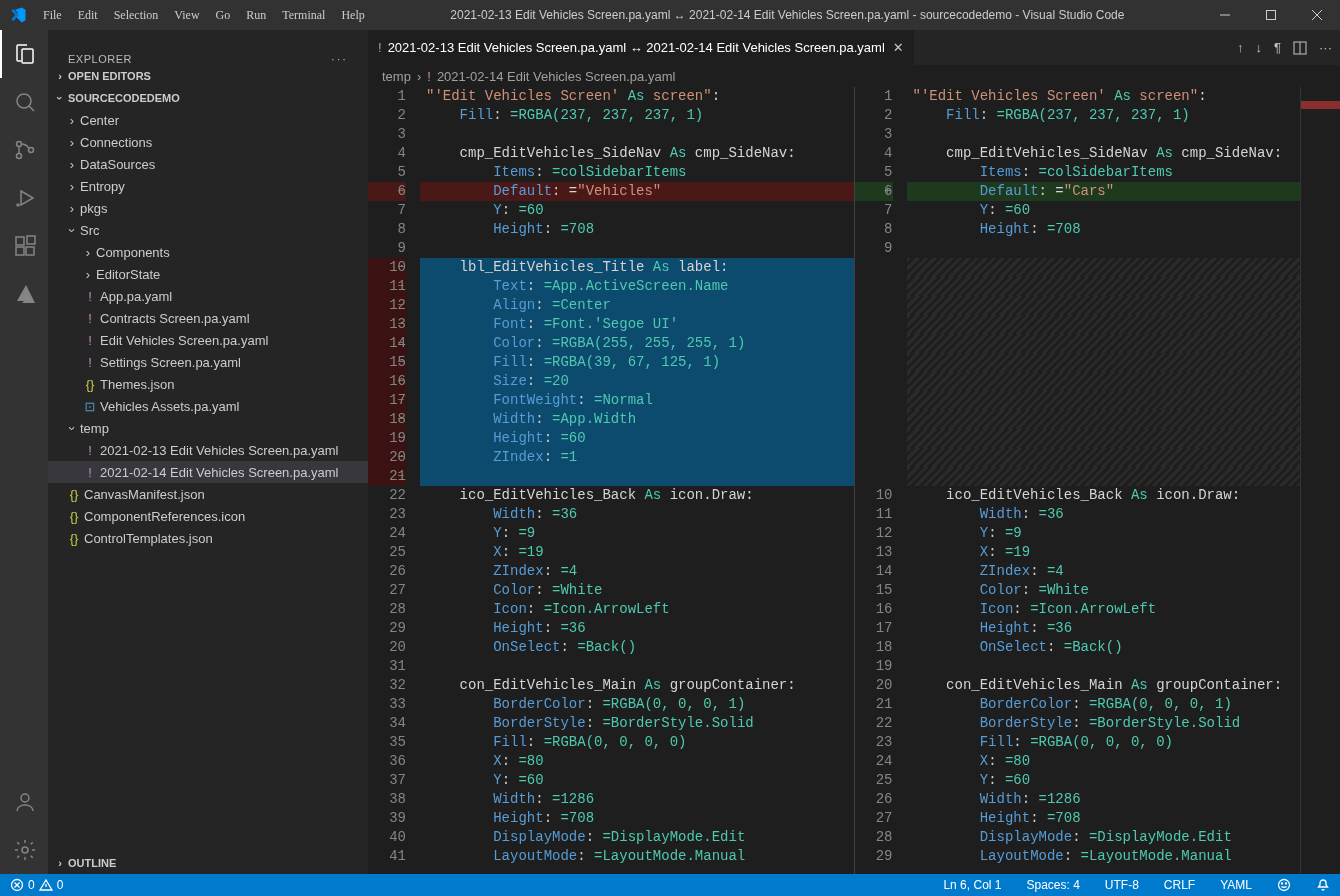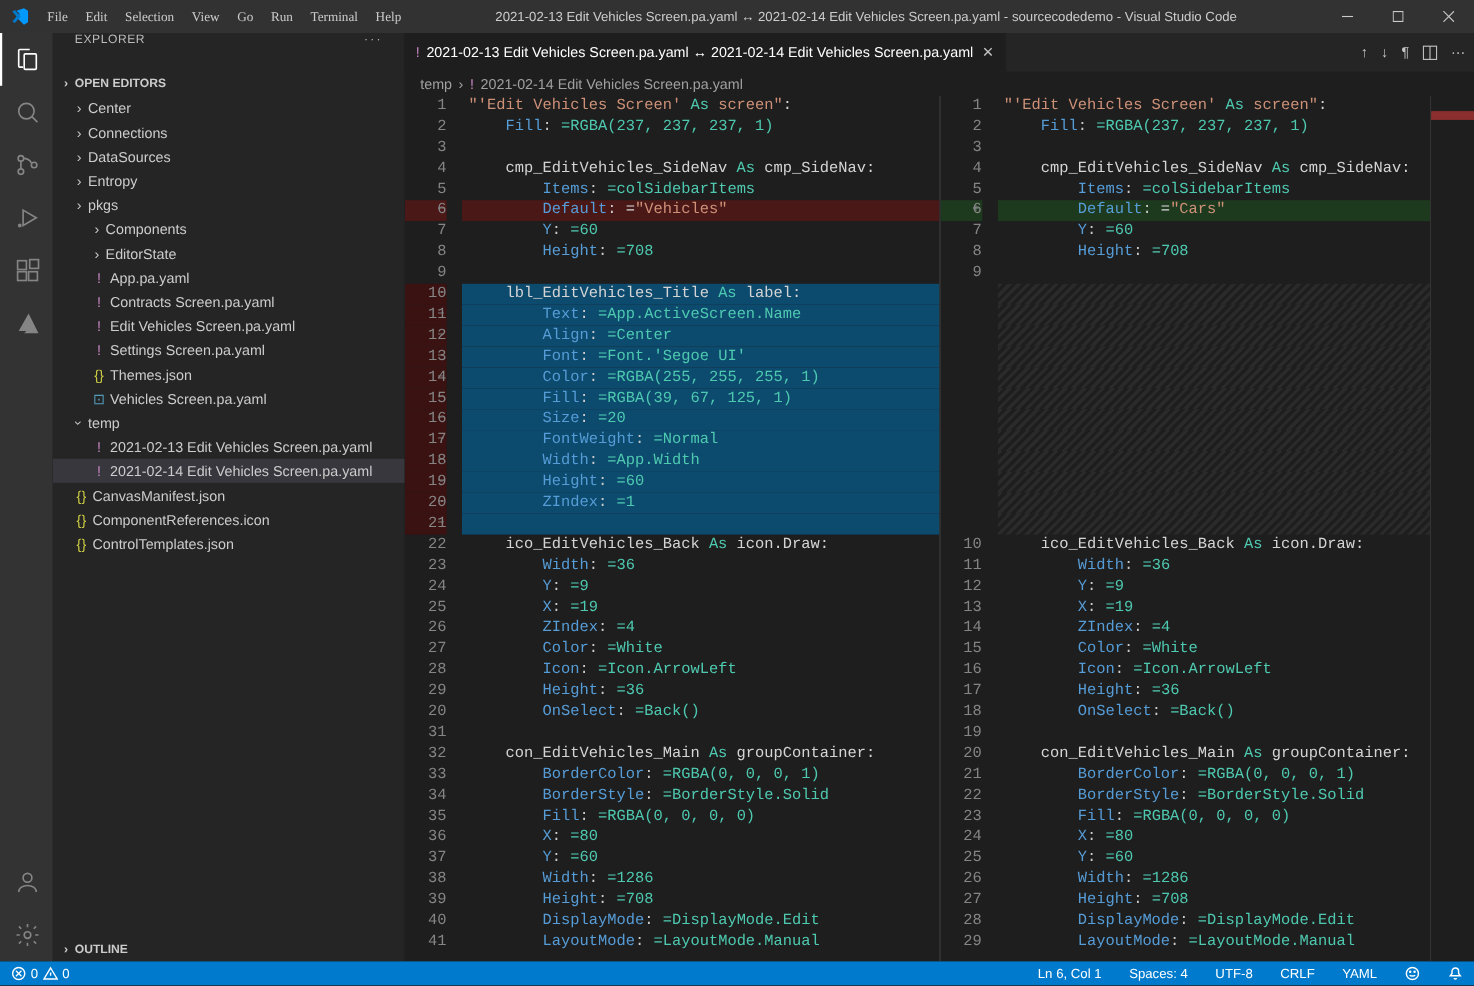--- a/index.html
+++ b/index.html
@@ -53,21 +53,21 @@
 .activity-bottom { display: flex; flex-direction: column; }
 
 
 .sidebar {
   width: 320px;
   background: #252526;
   display: flex; flex-direction: column;
   overflow: hidden;
 }
 .sidebar-title {
-  height: 35px; display: flex; align-items: flex-start;
+  height: 35px; display: flex; align-items: flex-end;
   padding: 0 20px; font-size: 11px; color: #bbbbbb;
   text-transform: uppercase; letter-spacing: 0.5px;
   justify-content: space-between;
 }
 .section-header {
   height: 22px; display: flex; align-items: center;
   padding: 0 4px; font-size: 11px; font-weight: 700;
   color: #cccccc; text-transform: uppercase; cursor: pointer;
 }
 .section-header .chev { width: 16px; display:inline-flex; justify-content:center; }
@@ -246,40 +246,48 @@
 
   <div class="sidebar">
     <div class="sidebar-title">
       <span>EXPLORER</span>
       <span style="letter-spacing:2px;">···</span>
     </div>
     <div class="section-header">
       <span class="chev">›</span>
       <span>OPEN EDITORS</span>
     </div>
+    <div class="section-header">
+      <span class="chev" style="transform:rotate(90deg);">›</span>
+      <span>SOURCECODEDEMO</span>
+    </div>
     <div class="tree" id="tree">
         <div class="tree-item indent-1">
           <span class="chev">›</span>
           <span>Center</span>
         </div>
         <div class="tree-item indent-1">
           <span class="chev">›</span>
           <span>Connections</span>
         </div>
         <div class="tree-item indent-1">
           <span class="chev">›</span>
           <span>DataSources</span>
         </div>
         <div class="tree-item indent-1">
           <span class="chev">›</span>
           <span>Entropy</span>
         </div>
         <div class="tree-item indent-1">
           <span class="chev">›</span>
           <span>pkgs</span>
+        </div>
+        <div class="tree-item indent-1">
+          <span class="chev" style="transform: rotate(90deg);">›</span>
+          <span>Src</span>
         </div>
         <div class="tree-item indent-2">
           <span class="chev">›</span>
           <span>Components</span>
         </div>
         <div class="tree-item indent-2">
           <span class="chev">›</span>
           <span>EditorState</span>
         </div>
         <div class="tree-item indent-2">
@@ -297,21 +305,21 @@
         <div class="tree-item indent-2">
           <span class="ficon ic-yaml">!</span>
           <span>Settings Screen.pa.yaml</span>
         </div>
         <div class="tree-item indent-2">
           <span class="ficon ic-json">{}</span>
           <span>Themes.json</span>
         </div>
         <div class="tree-item indent-2">
           <span class="ficon ic-comp">⊡</span>
-          <span>Vehicles Screen.pa.yaml</span>
+          <span>Vehicles Assets.pa.yaml</span>
         </div>
         <div class="tree-item indent-1">
           <span class="chev" style="transform: rotate(90deg);">›</span>
           <span>temp</span>
         </div>
         <div class="tree-item indent-2">
           <span class="ficon ic-yaml">!</span>
           <span>2021-02-13 Edit Vehicles Screen.pa.yaml</span>
         </div>
         <div class="tree-item indent-2 selected">

